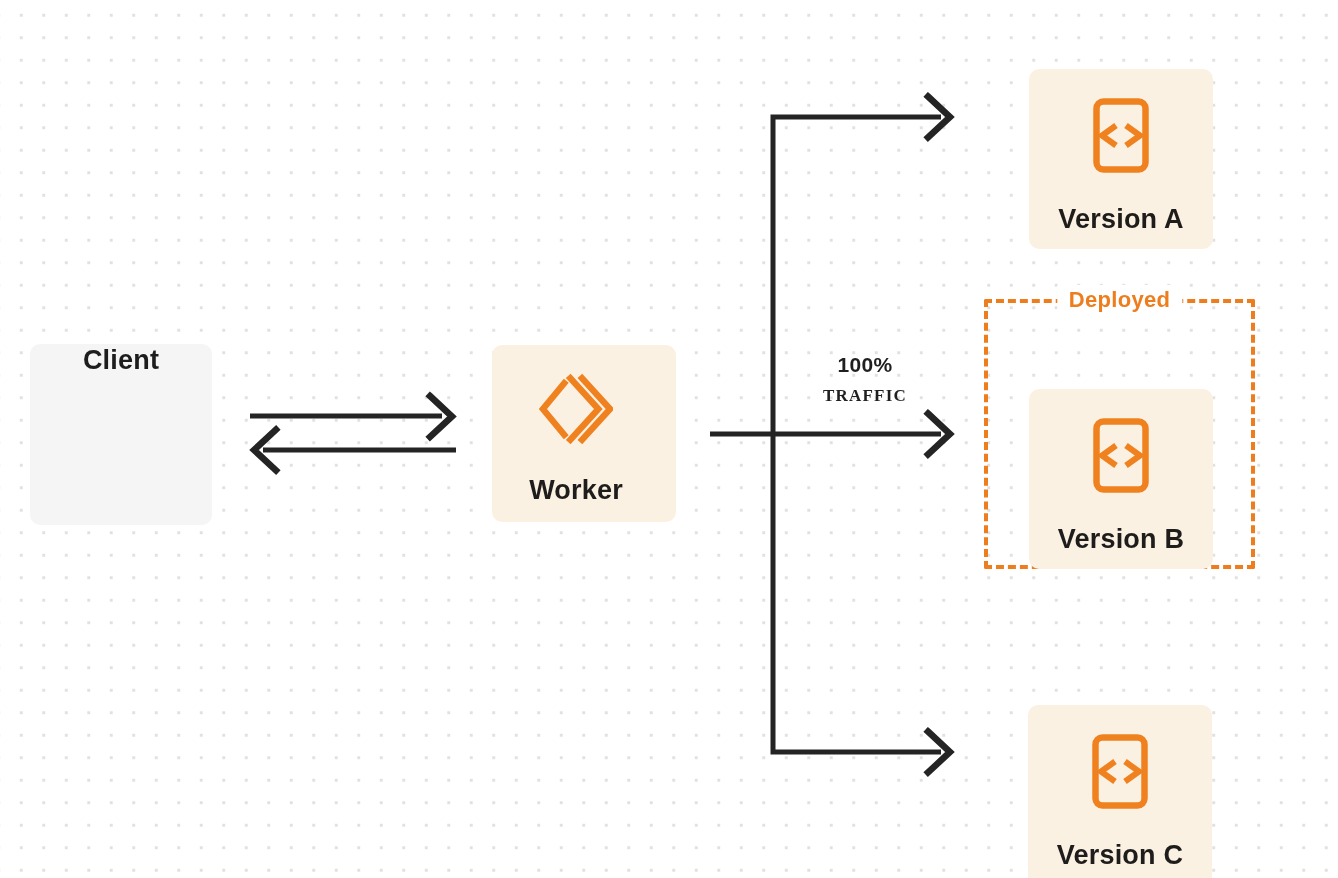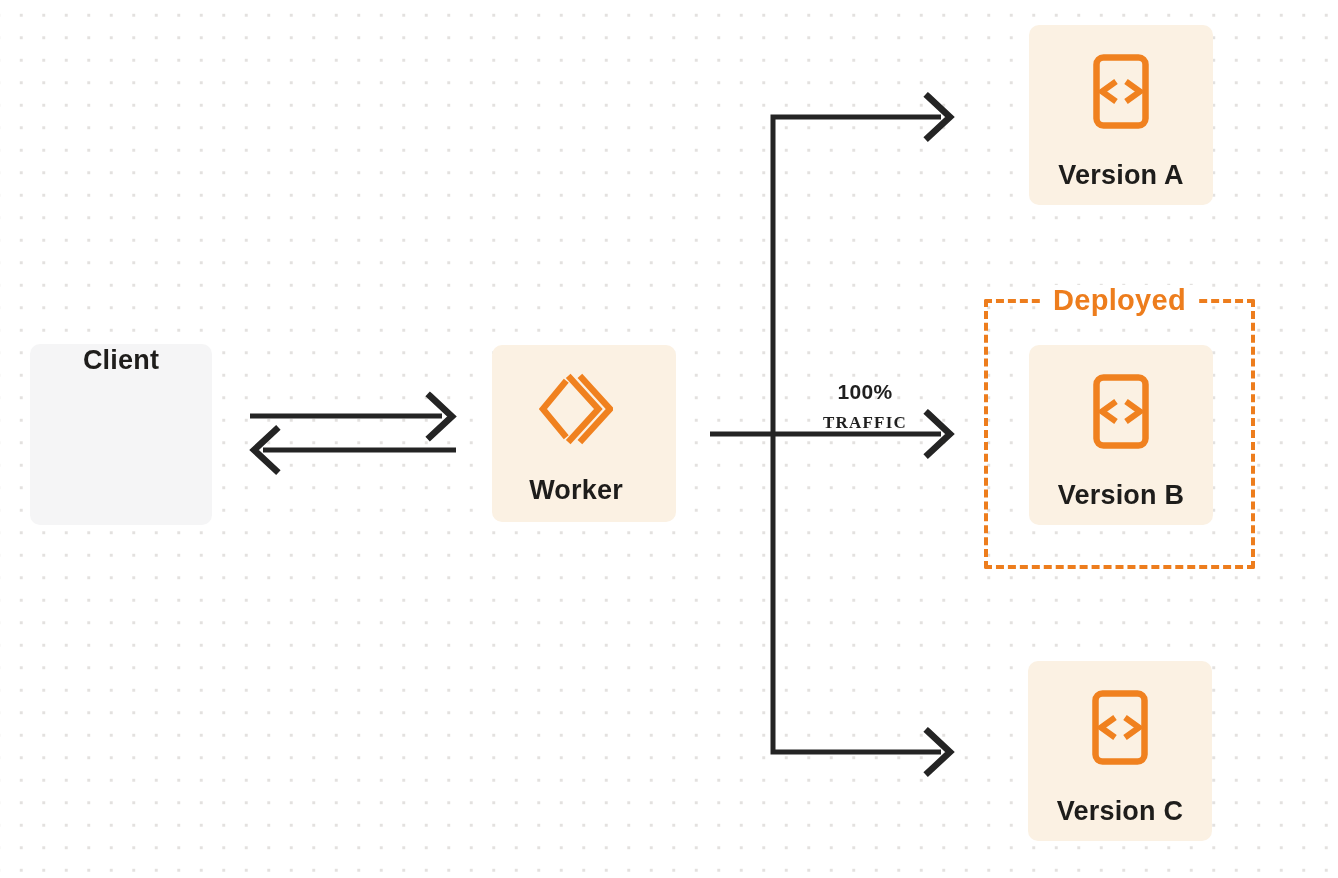--- a/index.html
+++ b/index.html
@@ -55,55 +55,55 @@
     left: 492px; top: 345px;
     width: 184px; height: 177px;
     justify-content: space-between;
     padding: 28px 16px 16px 0;
   }
 
   .version-node {
     width: 184px; height: 180px;
     justify-content: space-between;
     padding: 29px 0 14px 0;
+    margin-top: 44px;
   }
   .version-a { left: 1029px; top: 25px; }
   .version-b { left: 1029px; top: 345px; }
   .version-c { left: 1028px; top: 661px; }
 
   .deployed-box {
     position: absolute;
     left: 984px; top: 299px;
     width: 271px; height: 270px;
     border: 4px dashed #ed7d1d;
     border-radius: 2px;
   }
   .deployed-label {
     position: absolute;
     top: -18px;
     left: 50%;
     transform: translateX(-50%);
     background: #ffffff;
     padding: 0 12px;
     font-weight: 700;
-    font-size: 29px;
+    font-size: 22px;
     line-height: 30px;
     color: #ed7d1d;
     letter-spacing: 0.3px;
     white-space: nowrap;
   }
 
   .traffic-label {
     position: absolute;
     left: 800px; top: 349px;
     width: 130px;
     text-align: center;
     font-weight: 700;
     color: #1f1f1f;
-    margin-top: 27px;
   }
   .traffic-label .pct  { font-size: 21px; line-height: 31px; letter-spacing: 0.3px; }
   .traffic-label .word { font-size: 17px; line-height: 32px; letter-spacing: 1.2px; font-family: Liberation Serif, serif; }
 
   .icon-svg { display: block; }
   .icon-stroke { stroke: #f0811f; fill: none; }
 </style>
 </head>
 <body>
 

